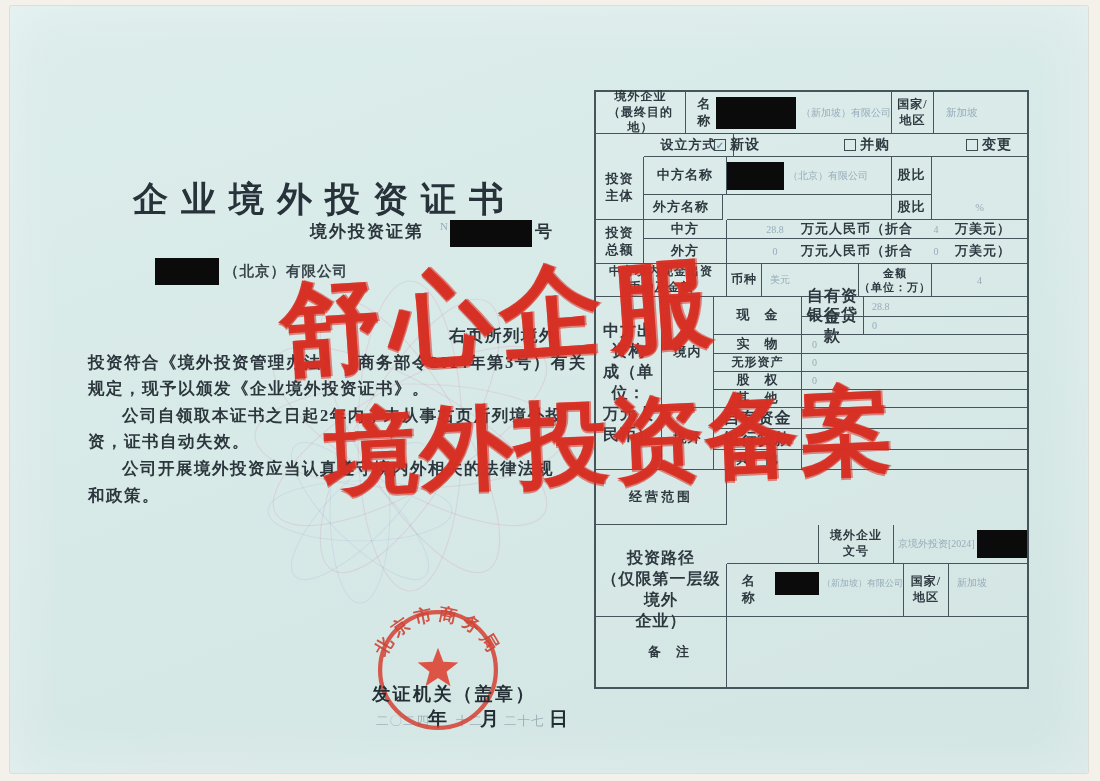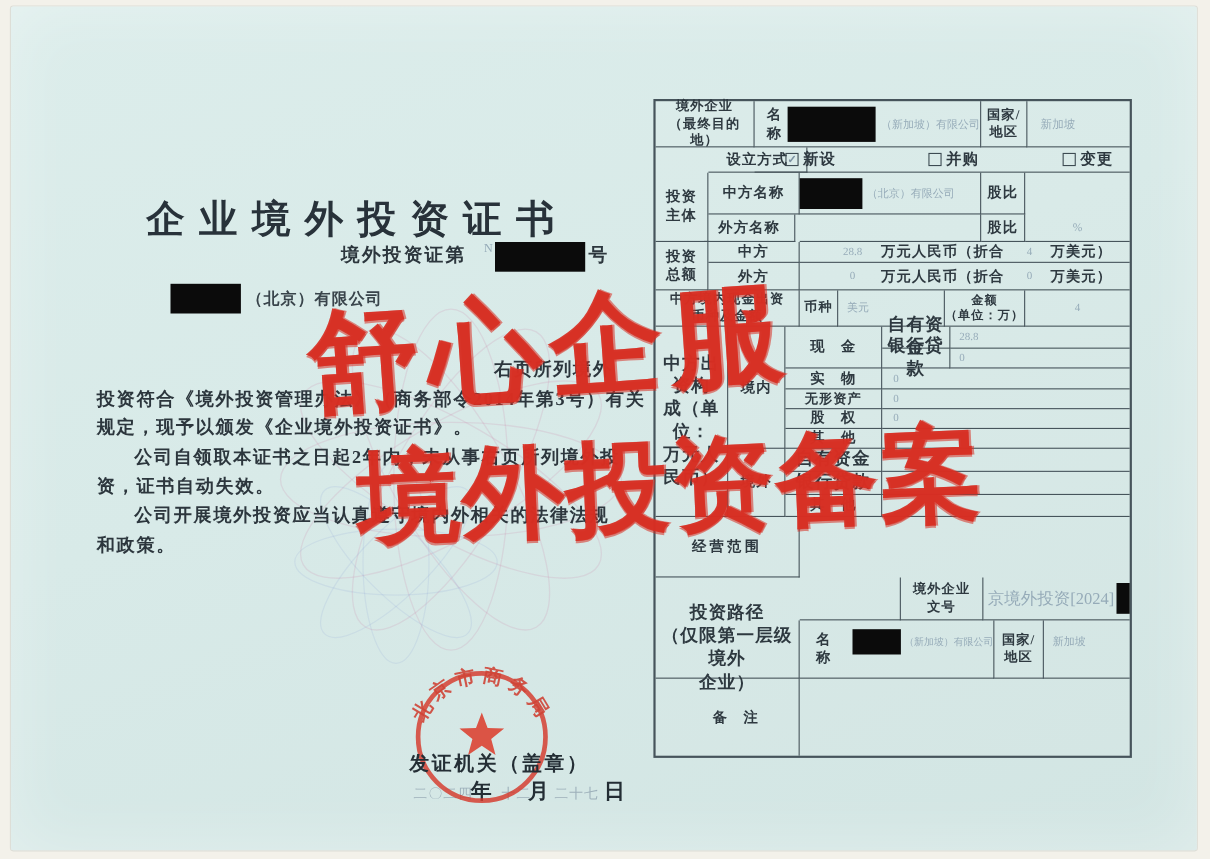--- a/index.html
+++ b/index.html
@@ -244,21 +244,21 @@
       <div class="cell no-r" style="left:206px;top:337px;width:225px;height:21px;"></div>
       <div class="cell lbl" style="left:118px;top:358px;width:88px;height:20px;">其　他</div>
       <div class="cell no-r" style="left:206px;top:358px;width:225px;height:20px;"></div>
 
       <div class="cell lbl" style="left:0;top:378px;width:131px;height:55px;letter-spacing:3px;">经营范围</div>
 
       <div class="cell" style="left:131px;top:433px;width:92px;height:39px;"></div>
       <div class="cell lbl s12" style="left:223px;top:433px;width:75px;height:39px;">境外企业
 文号</div>
       <div class="cell left-al no-r" style="left:298px;top:433px;width:133px;height:39px;padding-left:4px;">
-        <span class="fv" style="font-size:15px;white-space:nowrap;">京境外投资[2024]</span>
+        <span class="fv" style="font-size:10px;white-space:nowrap;">京境外投资[2024]</span>
         <span class="redact" style="width:50px;height:28px;margin-left:2px;"></span>
       </div>
 
       <div class="cell lbl s115" style="left:0;top:472px;width:131px;height:53px;">投资路径
 （仅限第一层级境外
 企业）</div>
       <div class="cell left-al" style="left:131px;top:472px;width:177px;height:53px;padding-left:8px;">
         <span class="lbl">名称</span>
         <span class="redact" style="width:45px;height:23px;margin-left:12px;margin-bottom:14px;"></span>
         <span class="fv" style="font-size:9px;margin-left:3px;margin-bottom:14px;white-space:nowrap;">（新加坡）有限公司</span>

